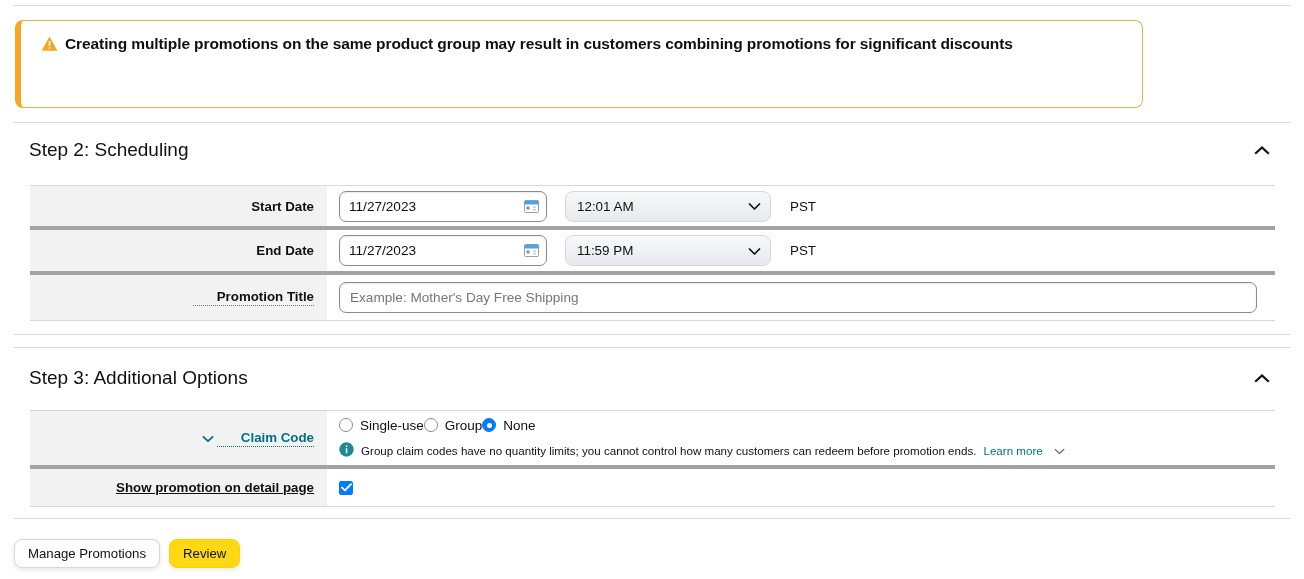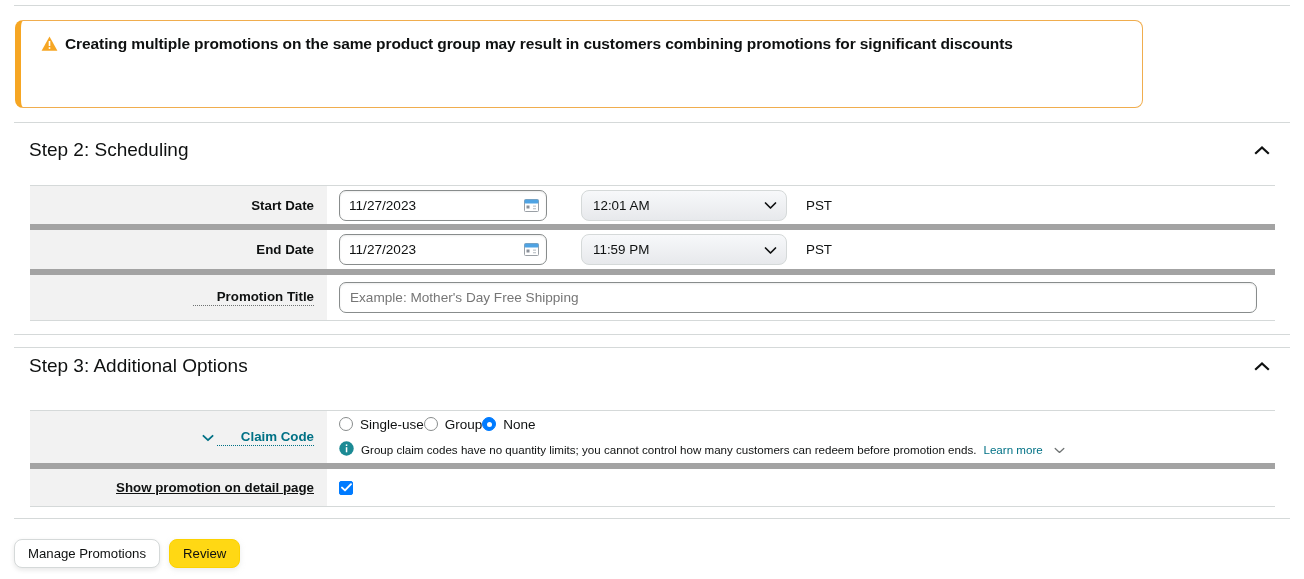--- a/index.html
+++ b/index.html
@@ -112,21 +112,21 @@
   .ftable {
     position: absolute;
     left: 30px;
     width: 1245px;
     border-top: 1px solid #d5d9d9;
     border-bottom: 1px solid #d5d9d9;
   }
   .frow {
     display: flex;
     align-items: stretch;
-    border-bottom: 6px solid #a3a3a3;
+    border-bottom: 4px solid #a3a3a3;
   }
   .frow:last-child { border-bottom: none; }
 
   .flabel {
     flex: 0 0 297px;
     background: #f2f2f2;
     display: flex;
     align-items: center;
     justify-content: flex-end;
     padding-right: 13px;
@@ -190,21 +190,21 @@
     right: 8px;
     top: 8px;
     width: 15px;
     height: 15px;
     pointer-events: none;
   }
 
   .time-sel {
     width: 206px;
     height: 31px;
-    margin-left: 34px;
+    margin-left: 18px;
     border: 1px solid #d5d9d9;
     border-radius: 8px;
     background: #f7f8f8;
     background-image: linear-gradient(#f7f8fa, #e7e9ec);
     font-family: "Liberation Sans", sans-serif;
     font-size: 13.4px;
     color: #0f1111;
     padding: 0 26px 0 11px;
     outline: none;
     appearance: none;
@@ -435,21 +435,21 @@
       </div>
       <div class="fval">
         <input class="title-input" type="text" placeholder="Example: Mother's Day Free Shipping" style="">
       </div>
     </div>
   </div>
 
   <div class="rule rule-b"></div>
   <div class="rule rule-c"></div>
 
-  <div class="sec-head" style="top:354px;">
+  <div class="sec-head" style="top:366px;">
     <span class="sec-title">Step 3: Additional Options</span>
     <span class="chev-up">
       <svg width="16" height="11" viewBox="0 0 16 11">
         <path d="M2 8 L8 2.4 L14 8" fill="none" stroke="#0f1111" stroke-width="2.2" stroke-linecap="square"></path>
       </svg>
     </span>
   </div>
 
   <div class="ftable" style="top:410px;">
 

